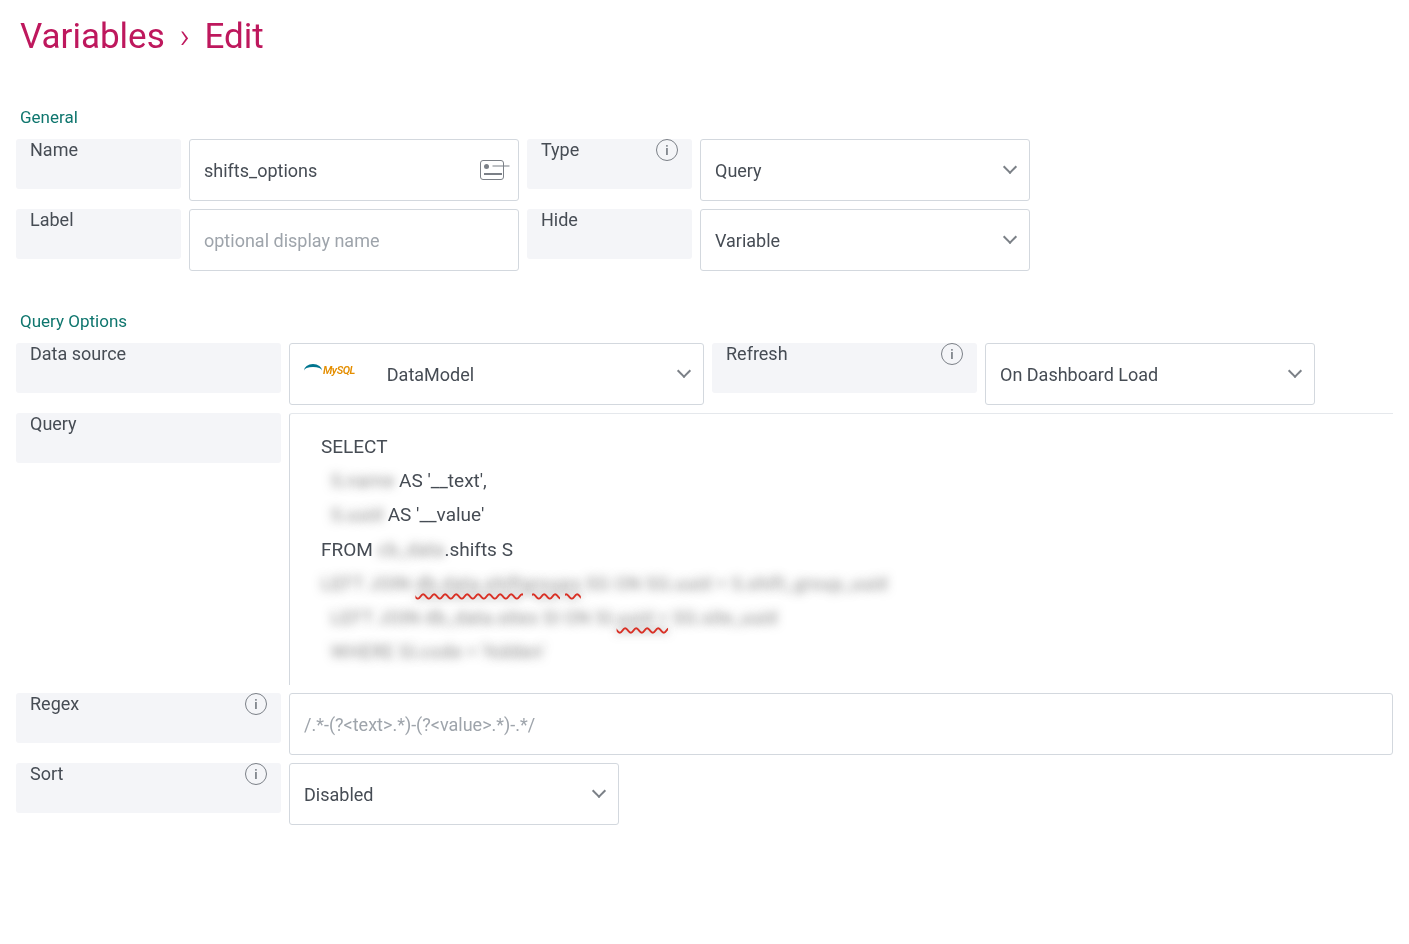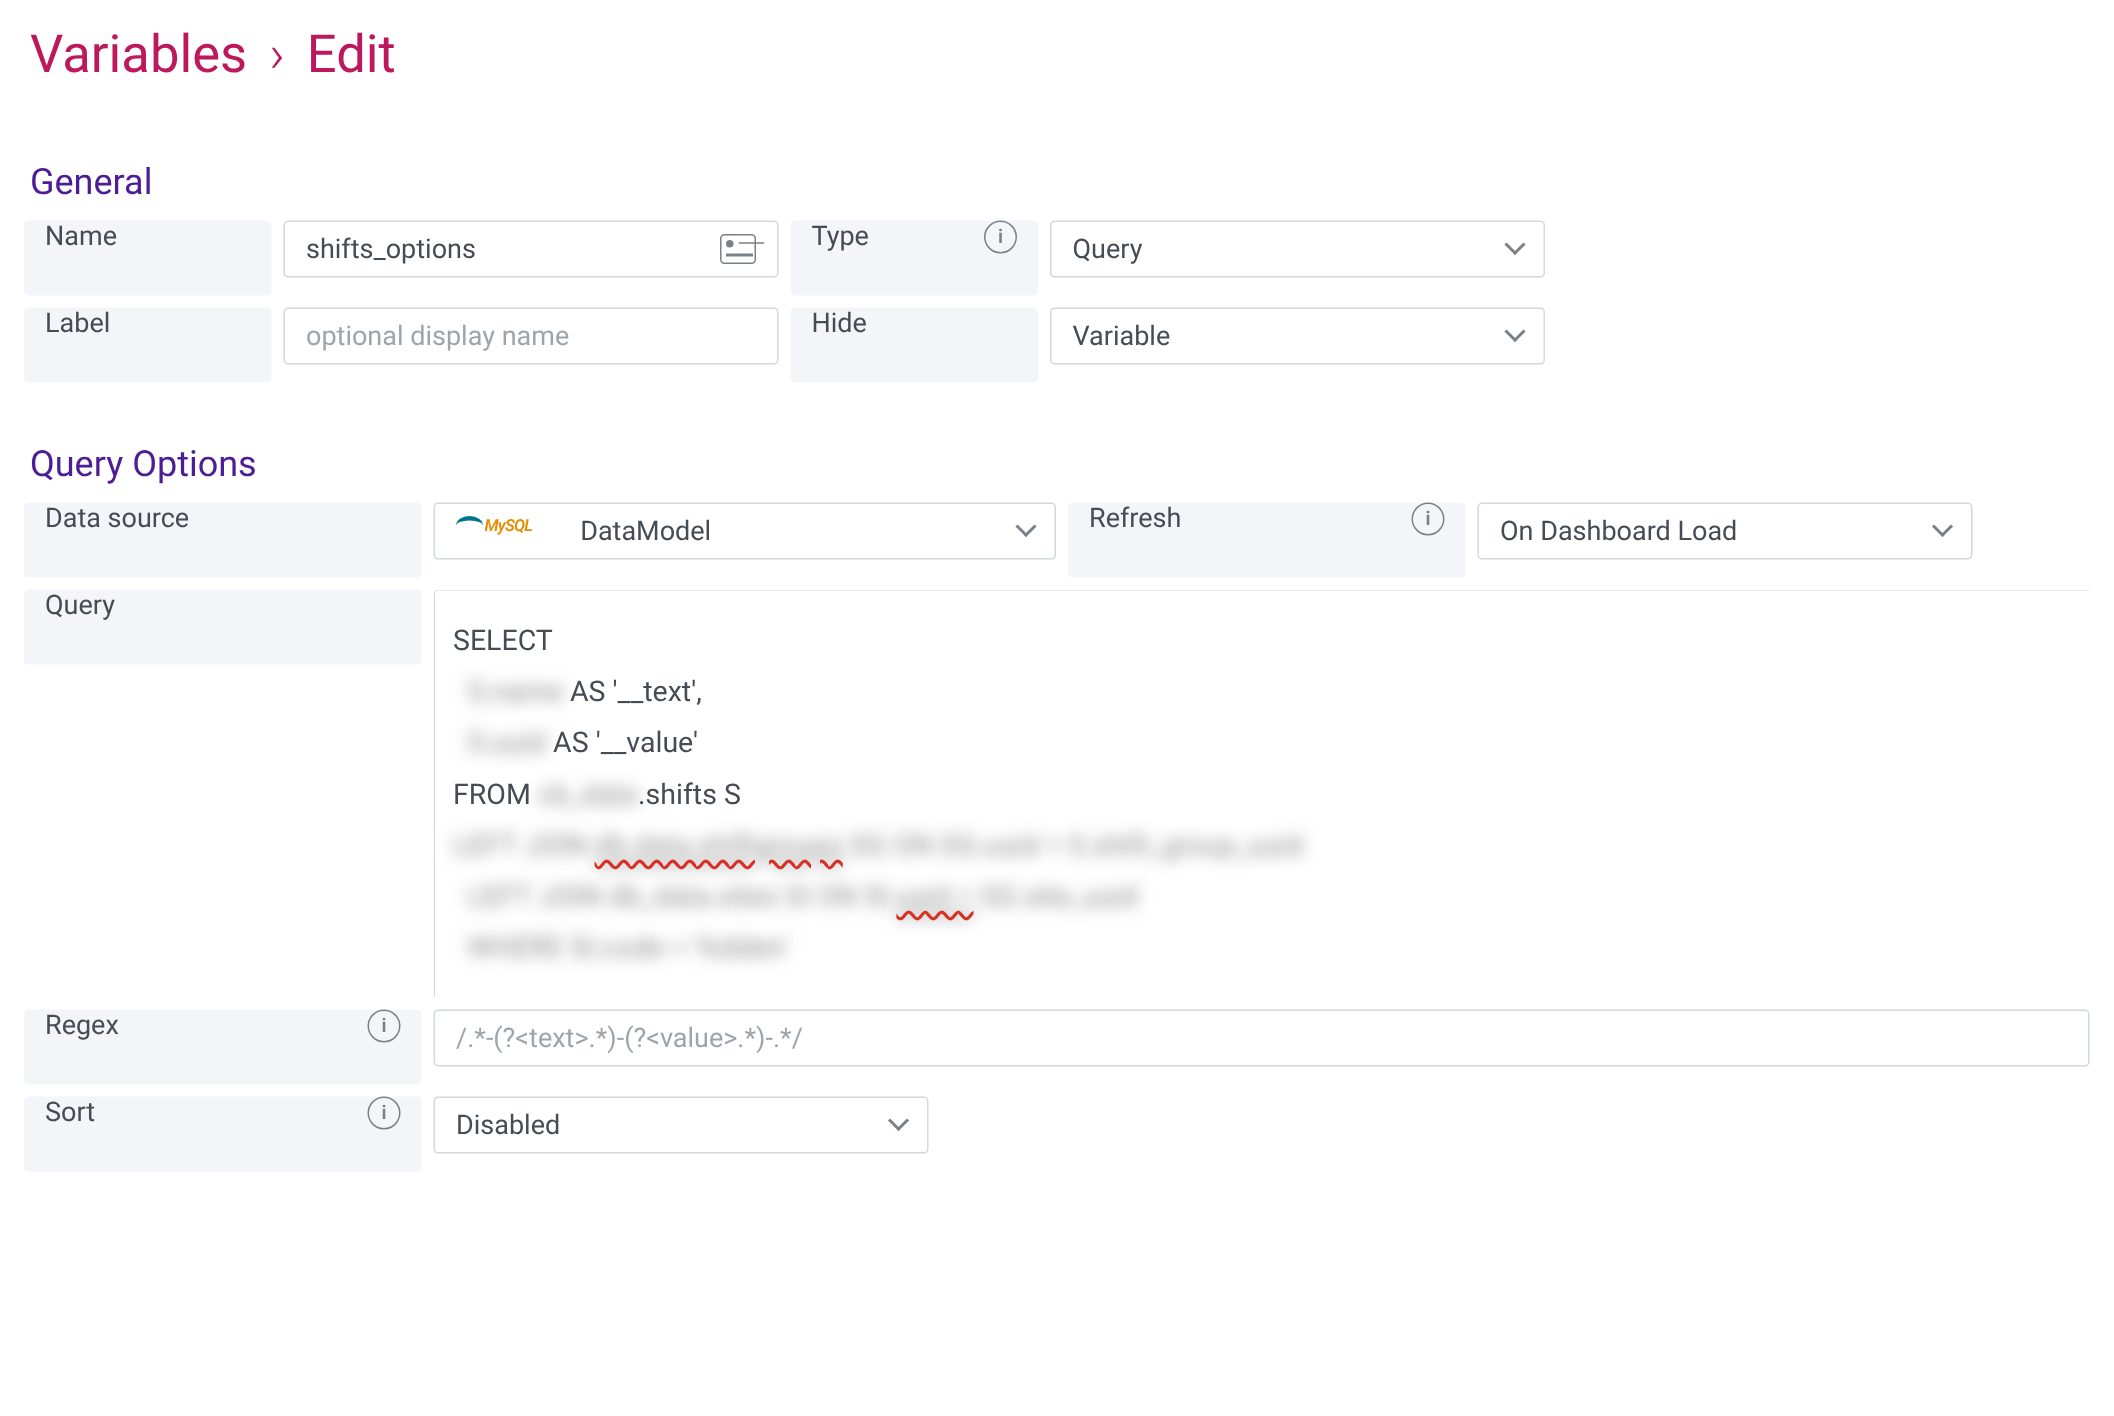--- a/index.html
+++ b/index.html
@@ -15,22 +15,22 @@
     font-weight: 400;
     color: #be185d;
     margin-bottom: 50px;
     padding-left: 4px;
   }
   .breadcrumb .sep {
     margin: 0 6px;
     font-weight: 300;
   }
   .section-title {
-    font-size: 24px;
-    color: #4c1d95;
+    font-size: 17px;
+    color: #0f766e;
     margin-bottom: 12px;
     padding-left: 4px;
   }
   .form-section { margin-bottom: 40px; }
   .row {
     display: flex;
     gap: 8px;
     margin-bottom: 8px;
   }
   .label-cell {
@@ -67,21 +67,21 @@
     line-height: 1;
   }
   .input-cell, .select-cell {
     display: flex;
     align-items: center;
     justify-content: space-between;
     background: #ffffff;
     border: 1px solid #d3d8de;
     border-radius: 3px;
     padding: 0 14px;
-    height: 38px;
+    height: 62px;
     font-size: 18px;
     color: #464c54;
   }
   .input-cell input {
     border: none;
     outline: none;
     font-size: 18px;
     font-family: inherit;
     color: #464c54;
     width: 100%;
@@ -154,21 +154,21 @@
     margin-right: 1px;
     vertical-align: middle;
   }
   .textarea-cell {
     background: #ffffff;
     border: 1px solid #d3d8de;
     border-top-color: #e5e8ec;
     border-right: none;
     border-bottom: none;
     border-radius: 3px 0 0 0;
-    padding: 16px 12px;
+    padding: 16px 31px;
     font-size: 19px;
     color: #464c54;
     line-height: 1.8;
     min-height: 250px;
     white-space: pre;
     font-family: inherit;
     overflow: hidden;
   }
   .red-squig {
     text-decoration: underline wavy #d93025;

